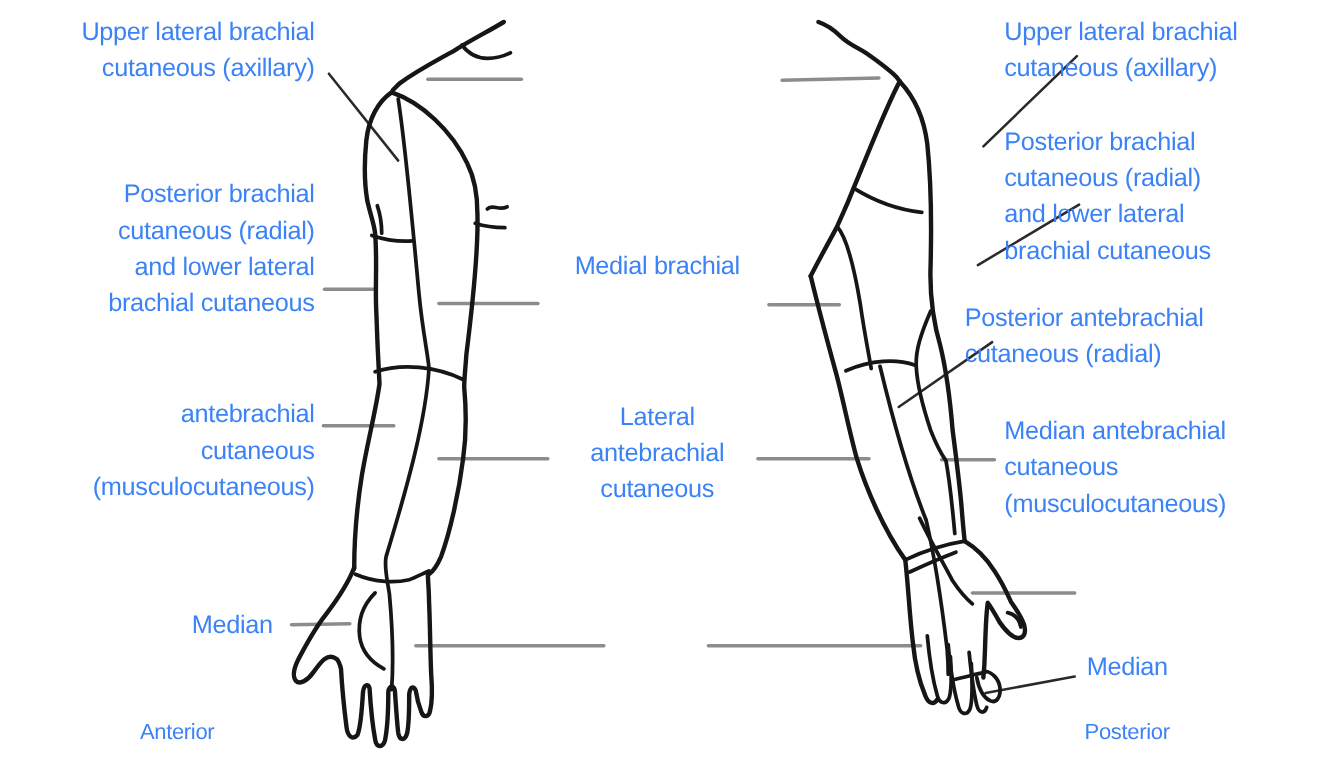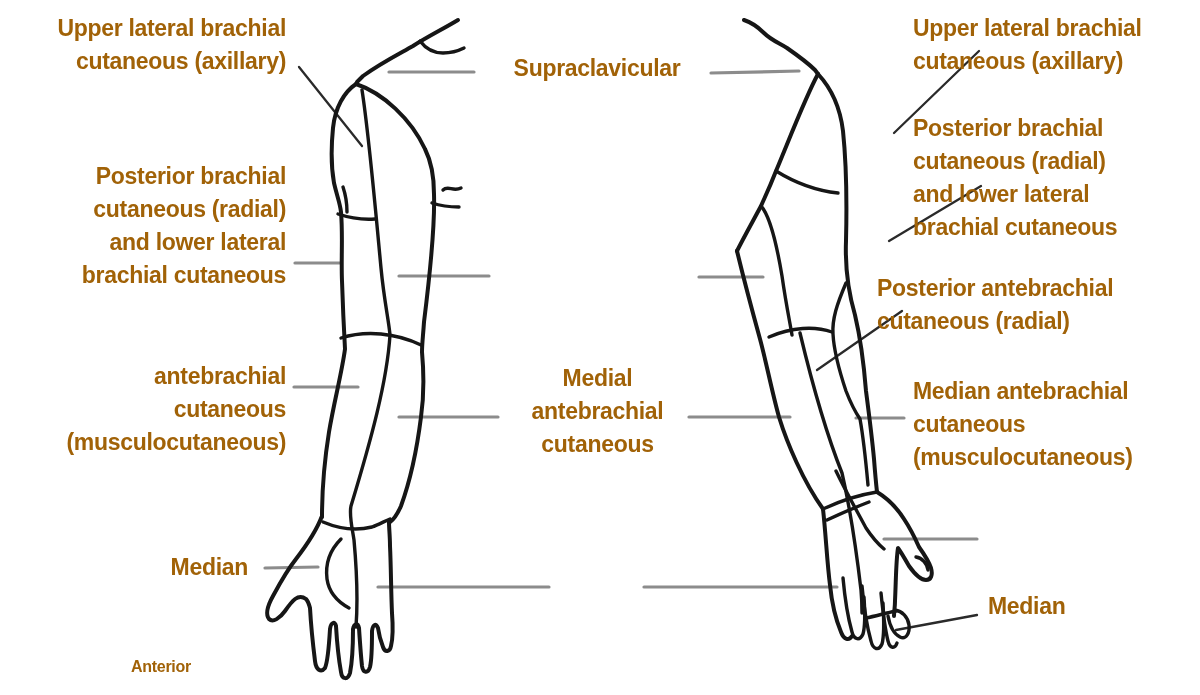--- a/index.html
+++ b/index.html
@@ -1,26 +1,26 @@
 <!DOCTYPE html>
 <html><head>
 <meta charset="utf-8">
 <title>Diagram</title>
 <style>
   html,body{margin:0;padding:0;background:#ffffff;}
   .fig{position:relative;width:1200px;height:695px;background:#ffffff;overflow:hidden;
        font-family:"Liberation Sans", sans-serif;}
   .fig svg{position:absolute;left:0;top:0;}
-  .lbl{position:absolute;font-size:23px;font-weight:700;line-height:33px;color:#a16207;
+  .lbl{position:absolute;font-size:23px;font-weight:400;line-height:33px;color:#3b82f6;
        letter-spacing:-0.3px;}
   .lbl div{white-space:nowrap;}
   .r{text-align:right;}
   .c{text-align:center;}
   .l{text-align:left;}
-  .cap{font-size:16px;}
+  .cap{font-size:20px;}
   path{fill:none;stroke-linecap:round;stroke-linejoin:round;}
   .arm{stroke:#161616;stroke-width:4;}
   .arm2{stroke:#161616;stroke-width:3.4;}
   .gl{stroke:#8c8c8c;stroke-width:3.2;}
   .bl{stroke:#2a2a2a;stroke-width:2.3;}
 </style>
 </head>
 <body>
 
 <div class="fig">
@@ -105,27 +105,25 @@
     <div>cutaneous</div>
     <div>(musculocutaneous)</div>
   </div>
   <div class="lbl r" style="left:8px;top:551px;width:240px">
     <div>Median</div>
   </div>
   <div class="lbl c cap" style="left:100px;top:650px;width:122px">
     <div>Anterior</div>
   </div>
 
-  <div class="lbl c" style="left:477px;top:52px;width:240px">
-    <div>Supraclavicular</div>
-  </div>
   <div class="lbl c" style="left:480px;top:225px;width:235px">
+    <div>Medial brachial</div>
   </div>
   <div class="lbl c" style="left:480px;top:362px;width:235px">
-    <div>Medial</div>
+    <div>Lateral</div>
     <div>antebrachial</div>
     <div>cutaneous</div>
   </div>
 
   <div class="lbl l" style="left:913px;top:12px;width:282px">
     <div>Upper lateral brachial</div>
     <div>cutaneous (axillary)</div>
   </div>
   <div class="lbl l" style="left:913px;top:112px;width:282px">
     <div>Posterior brachial</div>
@@ -138,14 +136,17 @@
     <div>cutaneous (radial)</div>
   </div>
   <div class="lbl l" style="left:913px;top:375px;width:282px">
     <div>Median antebrachial</div>
     <div>cutaneous</div>
     <div>(musculocutaneous)</div>
   </div>
   <div class="lbl l" style="left:988px;top:590px;width:180px">
     <div>Median</div>
   </div>
+  <div class="lbl l cap" style="left:986px;top:650px;width:130px">
+    <div>Posterior</div>
+  </div>
 
 </div>
 
 </body></html>

